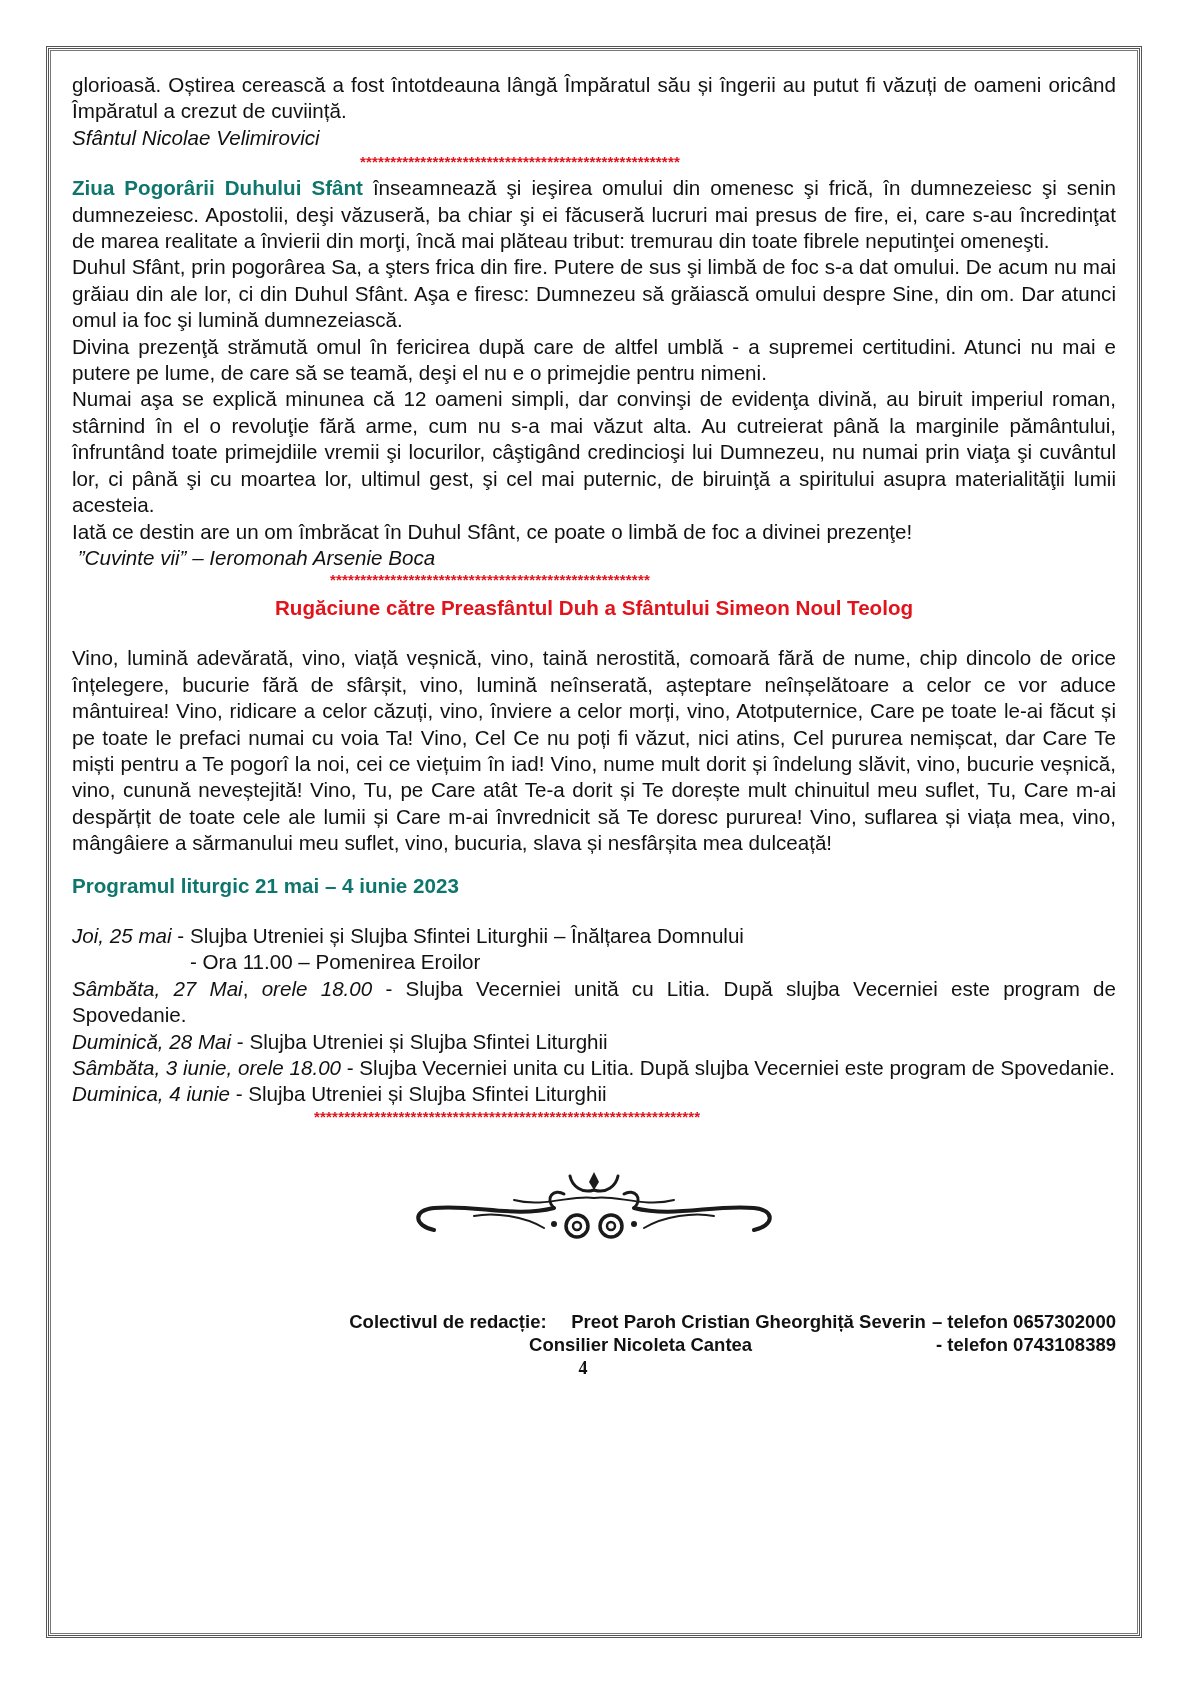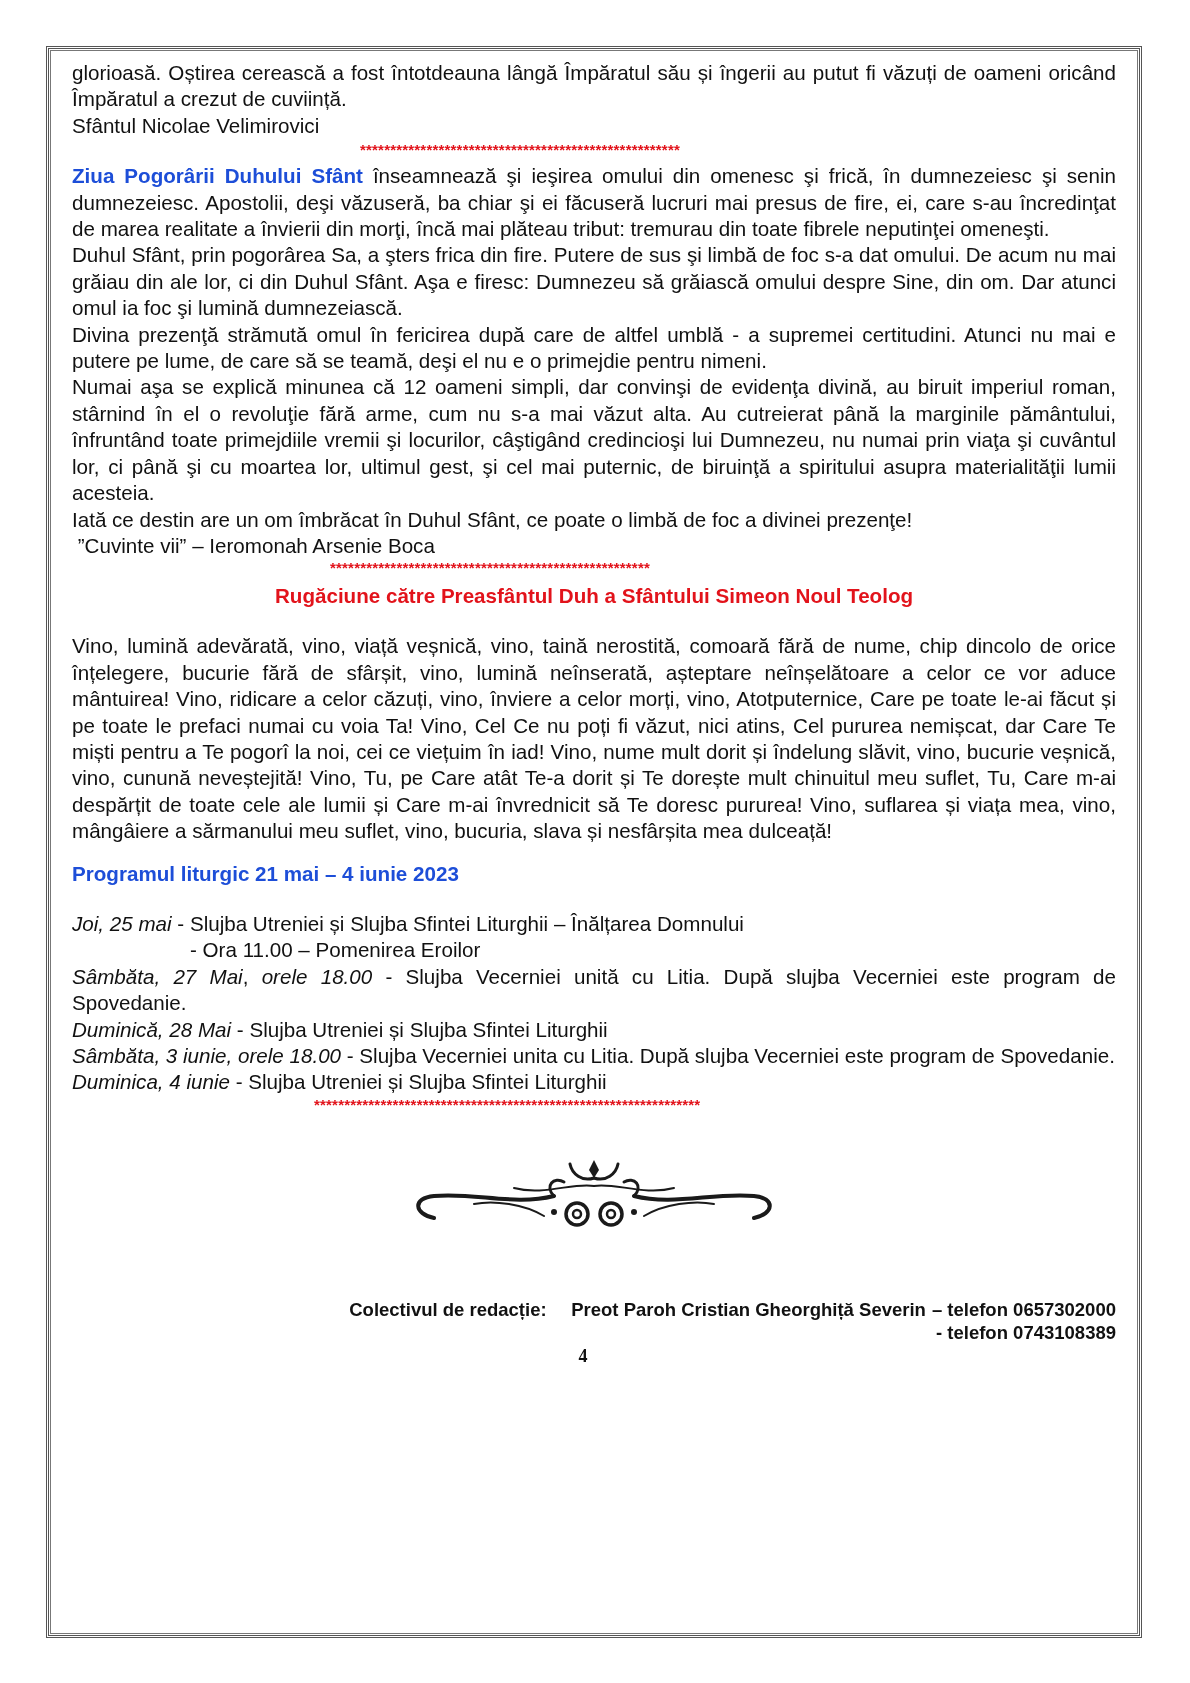--- a/index.html
+++ b/index.html
@@ -6,27 +6,27 @@
   body { width: 1190px; height: 1683px; position: relative; overflow: hidden; }
   .frame-outer {
     position: absolute; left: 46px; top: 46px; width: 1096px; height: 1592px;
     border: 3px double #555; box-sizing: border-box;
   }
   .frame-inner {
     position: absolute; left: 50px; top: 50px; width: 1088px; height: 1584px;
     border: 1px solid #777; box-sizing: border-box;
   }
   .content {
-    position: absolute; left: 72px; top: 60px; width: 1044px;
+    position: absolute; left: 72px; top: 72px; width: 1044px;
     font-family: "Liberation Sans", sans-serif; font-size: 20.6px; line-height: 26.4px; color: #111;
   }
   p { margin: 0; }
   .just { text-align: justify; text-align-last: left; }
-  .ital { }
-  .red { color: #1d4ed8; }
+  .ital { font-style: italic; }
+  .red { color: #0f766e; }
   .bold { font-weight: bold; }
   .stars { color: #e2131b; font-weight: bold; font-size: 15px; line-height: 18px; letter-spacing: 0.2px; white-space: nowrap; overflow: hidden; }
   .title { font-weight: bold; color: #e2131b; text-align: center; font-size: 20.6px; line-height: 26px; }
   .sched-date { font-style: italic; }
   .indent-line { padding-left: 118px; }
   .ornament { display: block; margin: 0 auto; }
   .footer { font-family: "Liberation Sans", sans-serif; font-weight: bold; font-size: 18.5px; line-height: 23.5px; color: #111; }
   .footer-row { display: flex; justify-content: flex-end; }
   .footer-label { width: 236px; }
   .footer-name { width: 440px; }
@@ -101,18 +101,19 @@
   </div>
 
   <footer class="footer" style="margin-top:62px;">
     <div class="footer-row">
       <span class="footer-label" style="width:222px;">Colectivul de redacție:</span>
       <span>Preot Paroh Cristian Gheorghiță Severin</span>
       <span style="margin-left:6px;">– telefon 0657302000</span>
     </div>
     <div class="footer-row">
       <span class="footer-label" style="width:222px;"></span>
+      <span class="footer-name" style="width:407px;">Consilier Nicoleta Cantea</span>
       <span>- telefon 0743108389</span>
     </div>
     <div class="pagenum" style="margin-left:-22px;">4</div>
   </footer>
 
 </div>
 
 </body></html>

